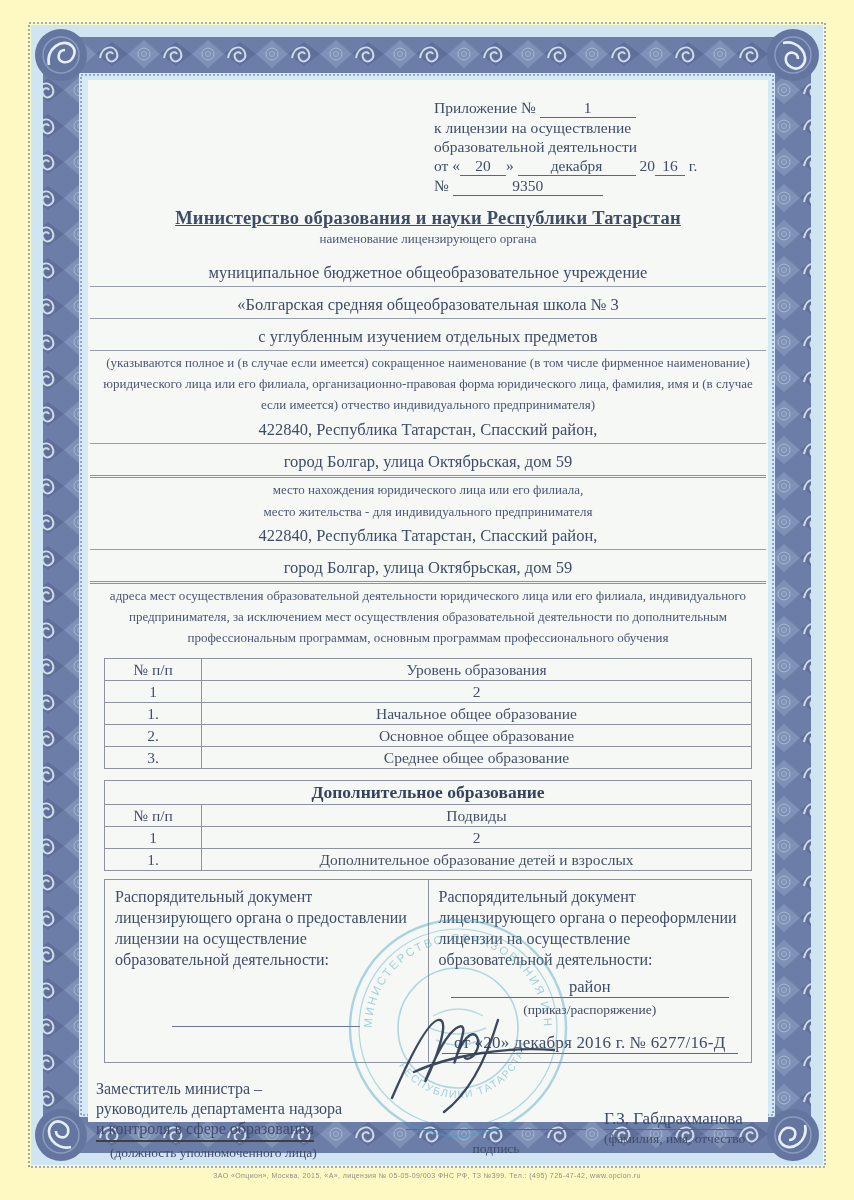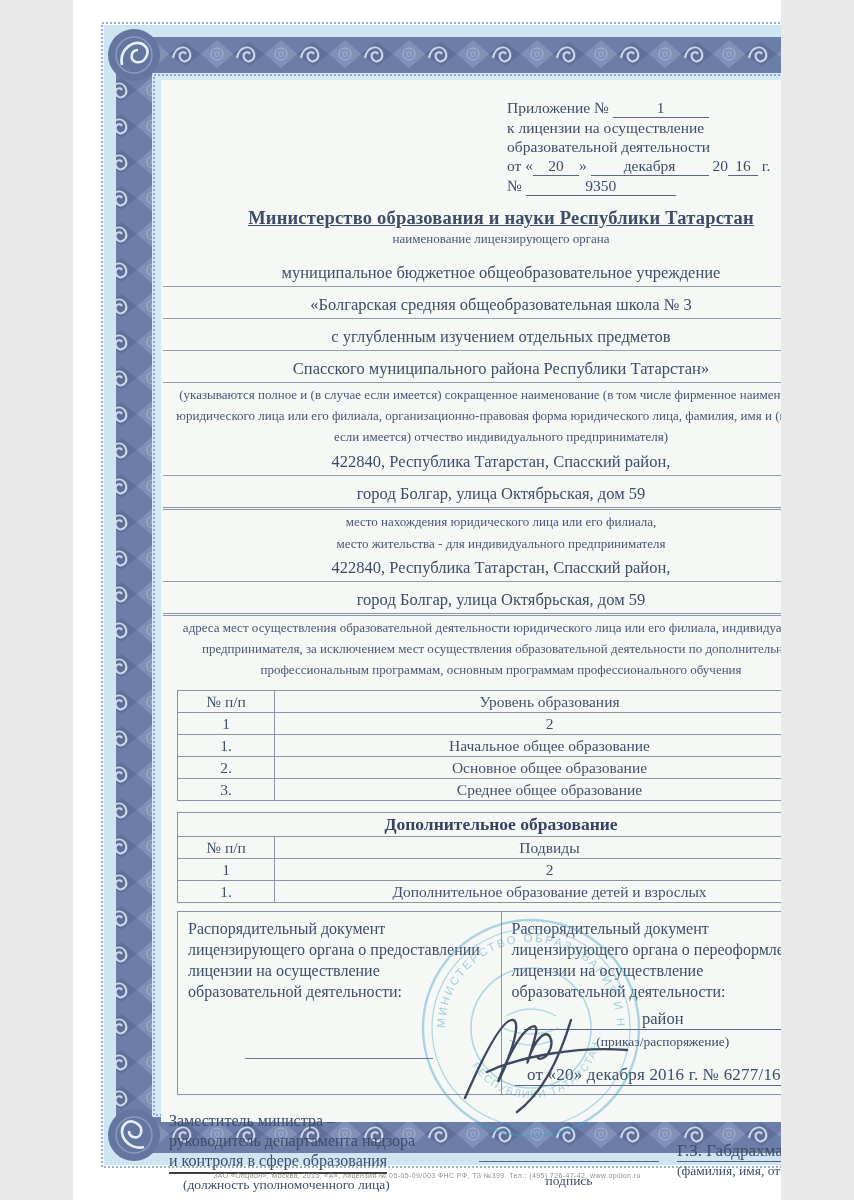--- a/index.html
+++ b/index.html
@@ -1,16 +1,16 @@
 <!DOCTYPE html>
 <html><head>
 <meta charset="utf-8">
 <style>
   html,body{margin:0;padding:0;background:#e9e9e9;}
-  .page{position:relative;width:708px;height:1200px;margin:0 auto;background:#ffffff;
+  .page{position:relative;width:854px;height:1200px;margin:0 auto;background:#fef9c3;
         font-family:"Liberation Serif","DejaVu Serif",serif;color:#3f4c68;overflow:hidden;}
   .frame{position:absolute;left:0;top:0;width:854px;height:1200px;pointer-events:none;}
   .content{position:absolute;left:88px;top:80px;width:680px;height:1042px;background:#f5f8f4;}
 
   
   .appendix{margin:18px 0 0 346px;width:320px;font-size:15.5px;line-height:19px;}
   .u{display:inline-block;border-bottom:1px solid #5a6783;text-align:center;}
   .w90{width:96px;} .w46{width:46px;} .w120{width:118px;} .w30{width:30px;} .w110{width:150px;}
 
   .ministry{margin:12px auto 0;text-align:center;font-size:18.5px;font-weight:bold;
@@ -112,21 +112,20 @@
         <span class="u w110">9350</span>
       </div>
     </div>
 
     <div class="ministry">Министерство образования и науки Республики Татарстан</div>
     <div class="caption">наименование лицензирующего органа</div>
 
     <div class="ruled" style="margin-top:16px">муниципальное бюджетное общеобразовательное учреждение</div>
     <div class="ruled">«Болгарская средняя общеобразовательная школа № 3</div>
     <div class="ruled">с углубленным изучением отдельных предметов</div>
-    <div class="ruled">Спасского муниципального района Республики Татарстан»</div>
     <div class="small-note">(указываются полное и (в случае если имеется) сокращенное наименование (в том числе фирменное наименование) юридического лица или его филиала, организационно-правовая форма юридического лица, фамилия, имя и (в случае если имеется) отчество индивидуального предпринимателя)</div>
 
     <div class="ruled" style="margin-top:5px">422840, Республика Татарстан, Спасский район,</div>
     <div class="ruled dbl">город Болгар, улица Октябрьская, дом 59</div>
     <div class="small-note">место нахождения юридического лица или его филиала,</div>
     <div class="small-note">место жительства - для индивидуального предпринимателя</div>
 
     <div class="ruled" style="margin-top:4px">422840, Республика Татарстан, Спасский район,</div>
     <div class="ruled dbl">город Болгар, улица Октябрьская, дом 59</div>
     <div class="small-note">адреса мест осуществления образовательной деятельности юридического лица или его филиала, индивидуального предпринимателя, за исключением мест осуществления образовательной деятельности по дополнительным профессиональным программам, основным программам профессионального обучения</div>

